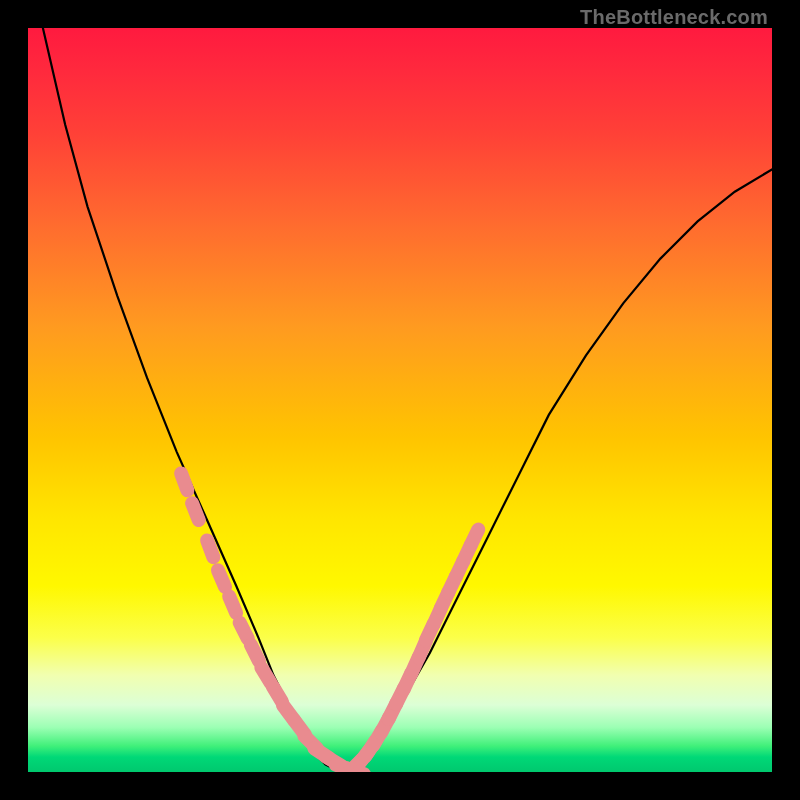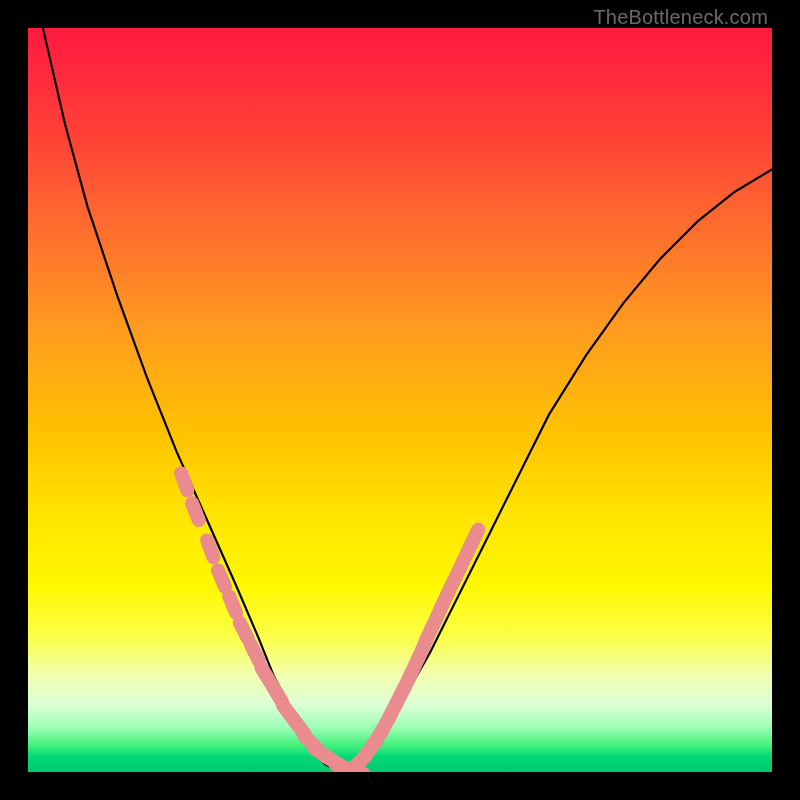--- a/index.html
+++ b/index.html
@@ -40,21 +40,21 @@
       #9cffb4 94%,
       #40f07a 96.5%,
       #00d877 98%,
       #00c86e 100%);
   }
   .watermark {
     position: absolute;
     right: 32px;
     top: 6px;
     font-size: 20px;
-    font-weight: 400;
+    font-weight: 700;
     color: #6a6a6a;
     letter-spacing: 0.2px;
   }
   svg.curve {
     position: absolute;
     left: 0;
     top: 0;
     width: 744px;
     height: 744px;
   }

